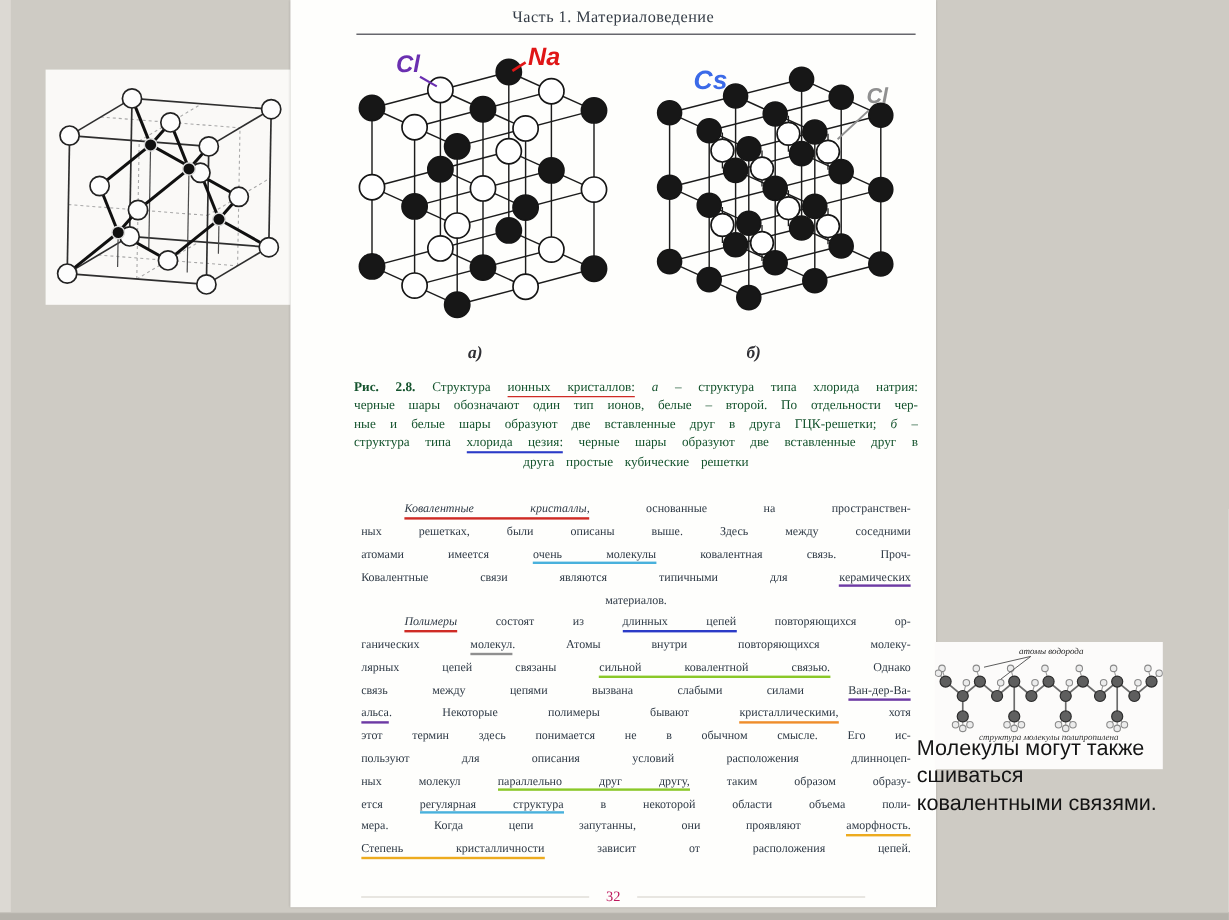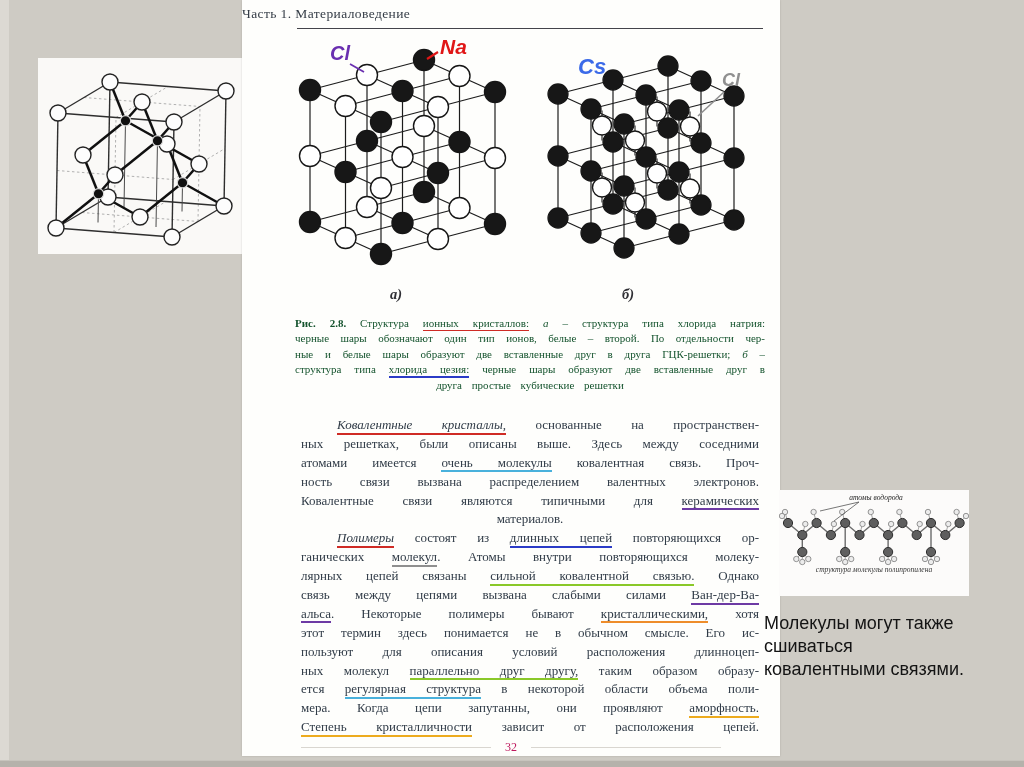--- a/index.html
+++ b/index.html
@@ -6,45 +6,45 @@
   body{
     width:1024px;height:767px;position:relative;overflow:hidden;
     background:#cecbc4;
     font-family:"Liberation Serif","DejaVu Serif",serif;
   }
   .left-edge-strip{position:absolute;left:0;top:0;width:9px;height:100%;background:#dcd9d3}
   .bottom-strip{position:absolute;left:0;bottom:0;width:100%;height:6px;background:#b5b2ab;border-top:1px solid #c7c4bd}
 
   
   .page{position:absolute;left:242px;top:0;width:538px;height:756px;background:#fefefc;box-shadow:0 0 2px rgba(0,0,0,.15)}
-  .page-header{position:absolute;top:6px;left:0;width:100%;font-size:13.5px;color:#343c46;letter-spacing:.4px}
+  .page-header{position:absolute;top:6px;left:0;width:100%;text-align:center;font-size:13.5px;color:#343c46;letter-spacing:.4px}
   .header-rule{position:absolute;top:28px;left:55px;width:466px;height:0;border-top:1.4px solid #43434a}
   .fig-svg{position:absolute;left:0;top:30px}
   .sublabel{position:absolute;top:286px;font-style:italic;font-weight:bold;font-size:14.5px;color:#2f2f34}
   .sublabel-a{left:148px}.sublabel-b{left:380px}
 
   .caption{position:absolute;left:53px;top:316px;width:470px;font-size:11px;color:#14532d}
   .caption .tline{height:15.4px;line-height:15.4px}
-  .bodytext{position:absolute;left:59px;top:416px;width:458px;font-size:13px;color:#303b47}
+  .bodytext{position:absolute;left:59px;top:416px;width:458px;font-size:10px;color:#303b47}
   .bodytext .tline{height:18.9px;line-height:18.9px}
 
   .tline{text-align:justify;overflow:hidden;white-space:normal}
   .tline::after{content:"";display:inline-block;width:100%;height:0}
   .tline.noj{text-align:center}
   .tline.ctr{text-align:center;word-spacing:7px}
   .tline .ul{border-bottom:2.2px solid;padding-bottom:.5px}
   .it{font-style:italic}
   .bd{font-weight:700}
 
   .pagenum-row{position:absolute;top:740px;left:0;width:100%;display:flex;align-items:center;justify-content:center;gap:14px;font-size:12px;color:#be185d}
   .pagenum-row::before,.pagenum-row::after{content:"";height:1px;background:#d9d6d0;flex:0 0 190px}
 
   
   .left-figure-box{position:absolute;left:38px;top:58px;width:204px;height:196px;background:#faf9f7}
-  .right-figure-box{position:absolute;left:779px;top:490px;width:190px;height:106px;background:#fcfbfa}
+  .right-figure-box{position:absolute;left:779px;top:535px;width:190px;height:106px;background:#fcfbfa}
   .right-caption{
     position:absolute;left:764px;top:612px;width:245px;
     font-family:"Liberation Sans","DejaVu Sans",sans-serif;
     font-size:18px;line-height:23px;color:#141414
   }
 </style>
 </head>
 <body>
 
 <div class="left-edge-strip"></div>
@@ -257,21 +257,20 @@
       <div class="tline"><span class="bd">Рис. 2.8. </span><span>Структура </span><span class="ul" style="border-bottom-color: rgb(207, 43, 37);">ионных кристаллов:</span><span> </span><span class="it">а</span><span> – структура типа хлорида натрия:</span></div>
       <div class="tline"><span>черные шары обозначают один тип ионов, белые – второй. По отдельности чер-</span></div>
       <div class="tline"><span>ные и белые шары образуют две вставленные друг в друга ГЦК-решетки; </span><span class="it">б</span><span> –</span></div>
       <div class="tline"><span>структура типа </span><span class="ul" style="border-bottom-color: rgb(43, 59, 199);">хлорида цезия:</span><span> черные шары образуют две вставленные друг в</span></div>
       <div class="tline ctr noj"><span>друга простые кубические решетки</span></div>
     </div>
   <div class="bodytext" id="body-text">
       <div class="tline" style="text-indent: 36px;"><span class="it ul" style="border-bottom-color: rgb(207, 43, 37);">Ковалентные кристаллы,</span><span> основанные на пространствен-</span></div>
       <div class="tline"><span>ных решетках, были описаны выше. Здесь между соседними</span></div>
       <div class="tline"><span>атомами имеется </span><span class="ul" style="border-bottom-color: rgb(73, 177, 220);">очень молекулы</span><span> ковалентная связь. Проч-</span></div>
-      <div class="tline"><span>ность связи вызвана распределением валентных электронов.</span></div>
       <div class="tline"><span>Ковалентные связи являются типичными для </span><span class="ul" style="border-bottom-color: rgb(109, 58, 164);">керамических</span></div>
       <div class="tline noj"><span>материалов.</span></div>
       <div class="tline" style="text-indent: 36px;"><span class="it ul" style="border-bottom-color: rgb(207, 43, 37);">Полимеры</span><span> состоят из </span><span class="ul" style="border-bottom-color: rgb(43, 59, 199);">длинных цепей</span><span> повторяющихся ор-</span></div>
       <div class="tline"><span>ганических </span><span class="ul" style="border-bottom-color: rgb(143, 143, 143);">молекул</span><span>. Атомы внутри повторяющихся молеку-</span></div>
       <div class="tline"><span>лярных цепей связаны </span><span class="ul" style="border-bottom-color: rgb(138, 200, 41);">сильной ковалентной связью.</span><span> Однако</span></div>
       <div class="tline"><span>связь между цепями вызвана слабыми силами </span><span class="ul" style="border-bottom-color: rgb(109, 58, 164);">Ван-дер-Ва-</span></div>
       <div class="tline"><span class="ul" style="border-bottom-color: rgb(109, 58, 164);">альса</span><span>. Некоторые полимеры бывают </span><span class="ul" style="border-bottom-color: rgb(238, 141, 43);">кристаллическими,</span><span> хотя</span></div>
       <div class="tline"><span>этот термин здесь понимается не в обычном смысле. Его ис-</span></div>
       <div class="tline"><span>пользуют для описания условий расположения длинноцеп-</span></div>
       <div class="tline"><span>ных молекул </span><span class="ul" style="border-bottom-color: rgb(138, 200, 41);">параллельно друг другу,</span><span> таким образом образу-</span></div>

